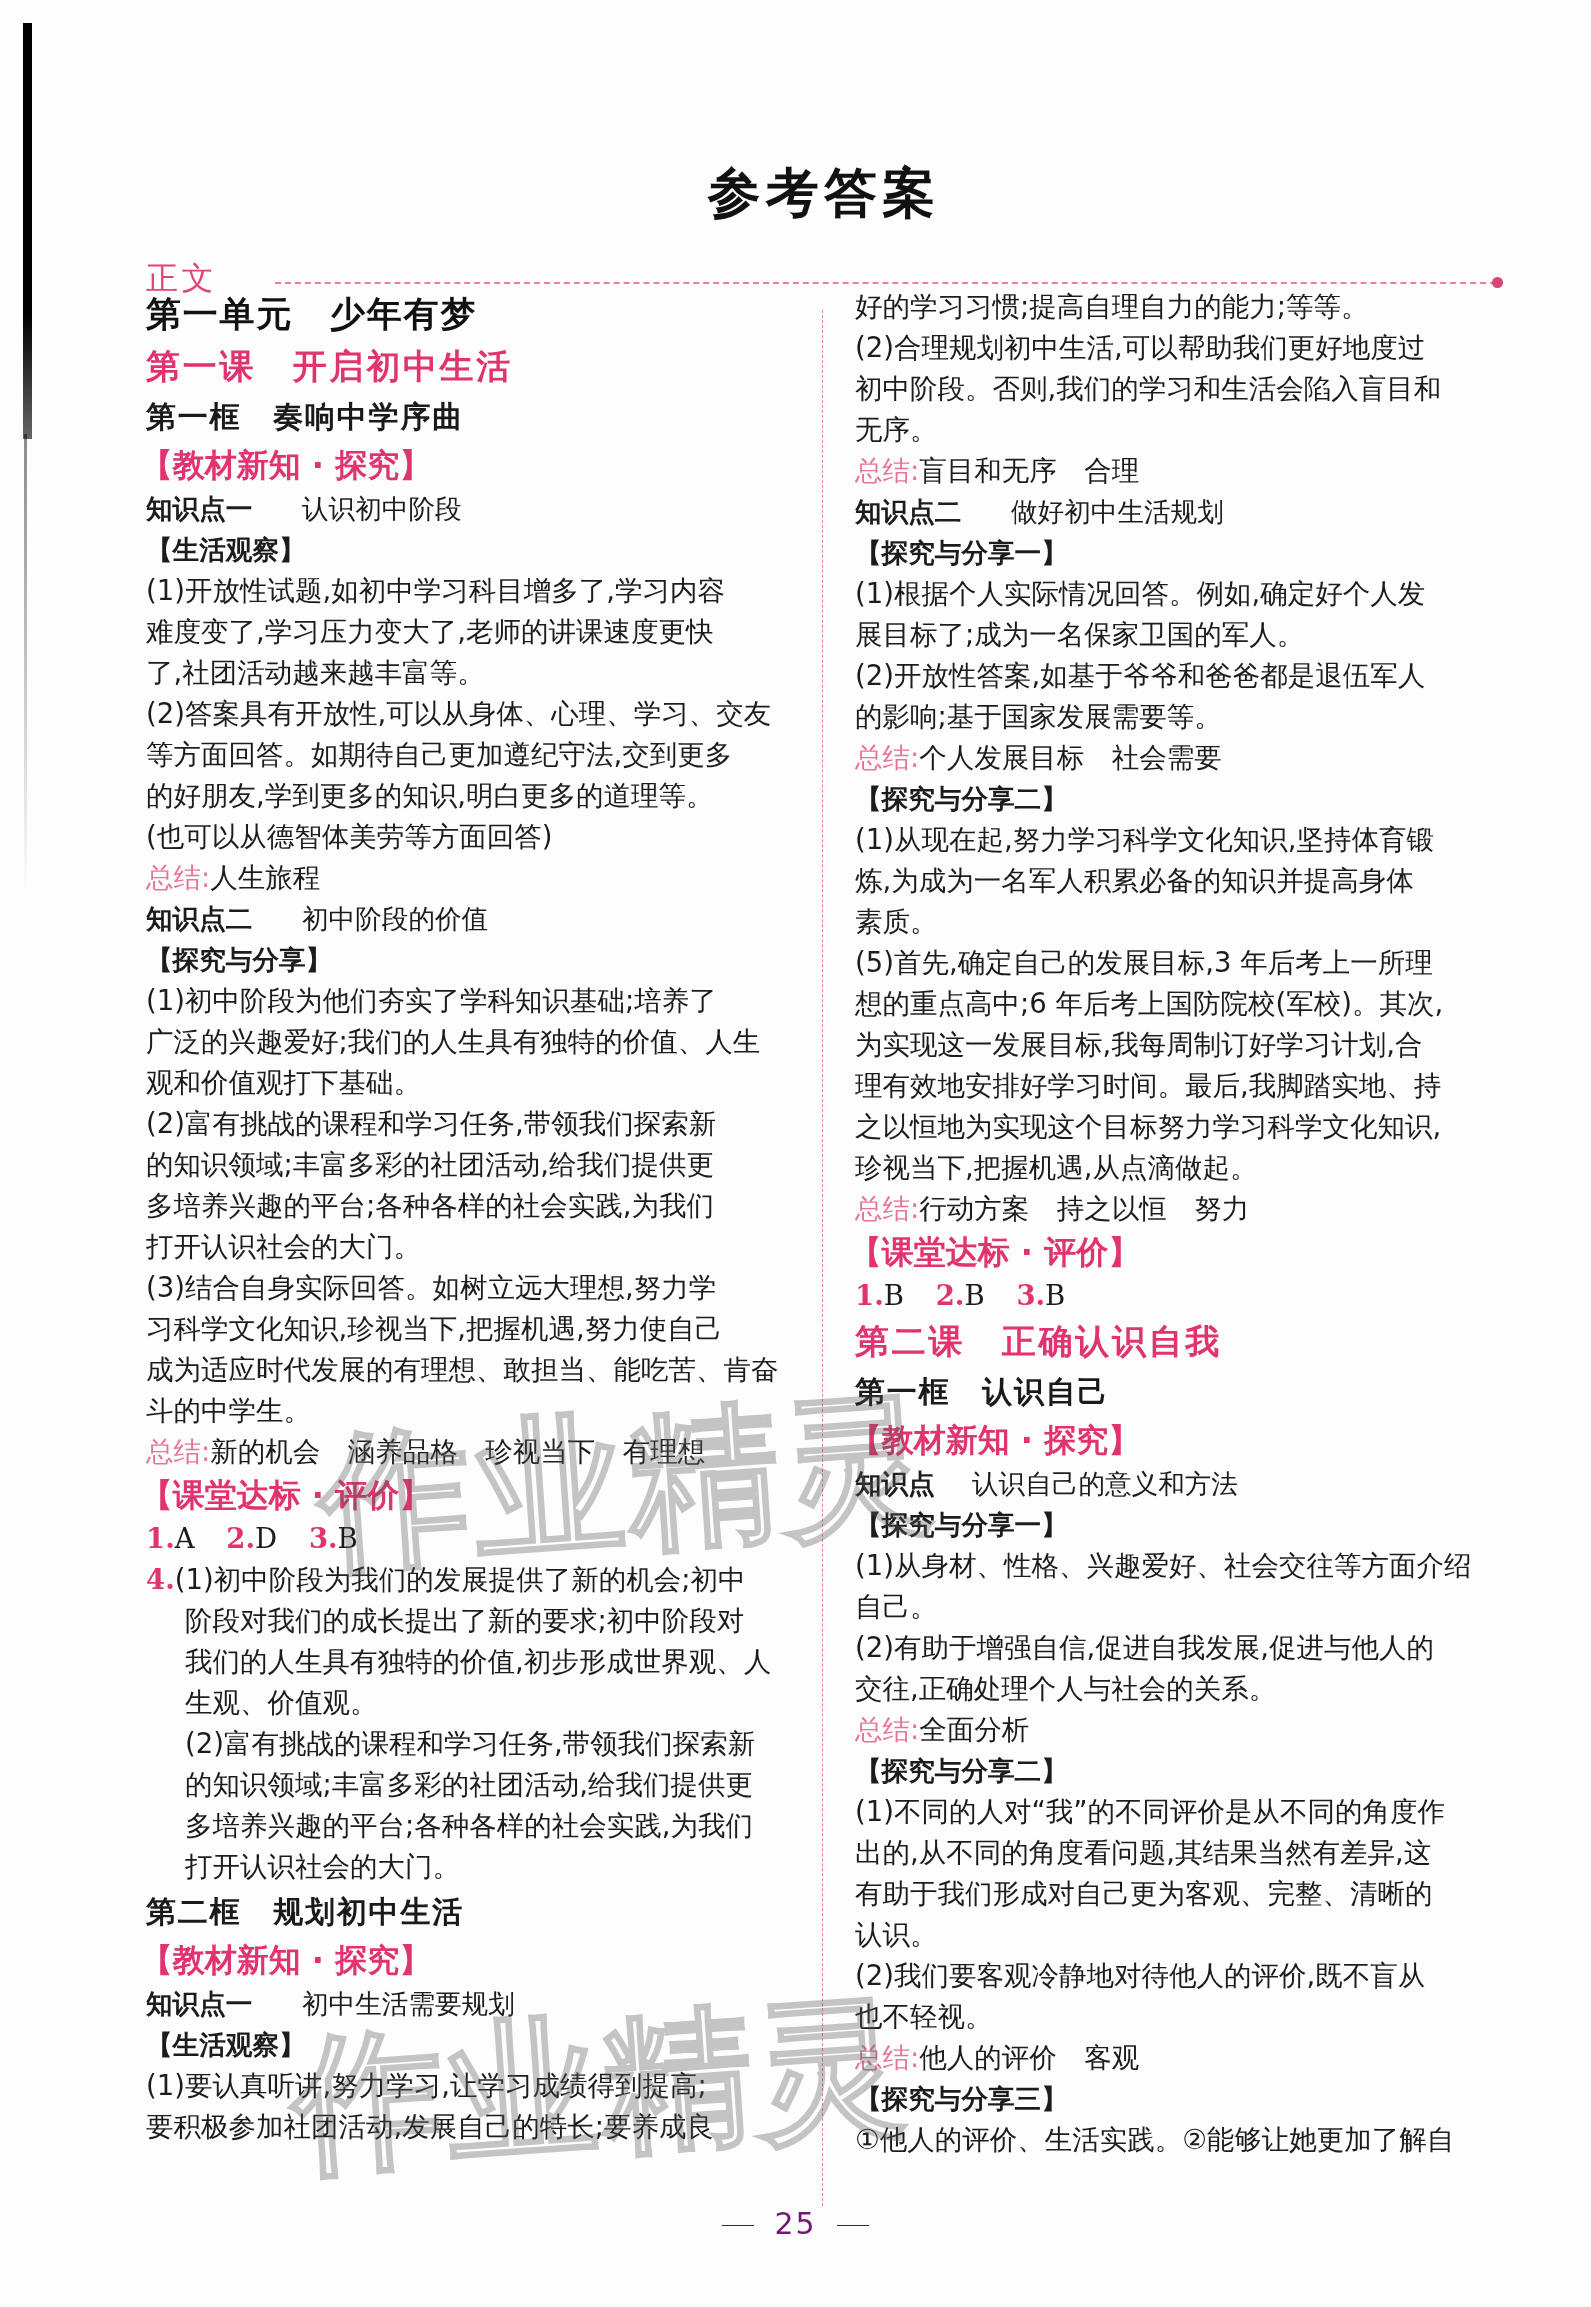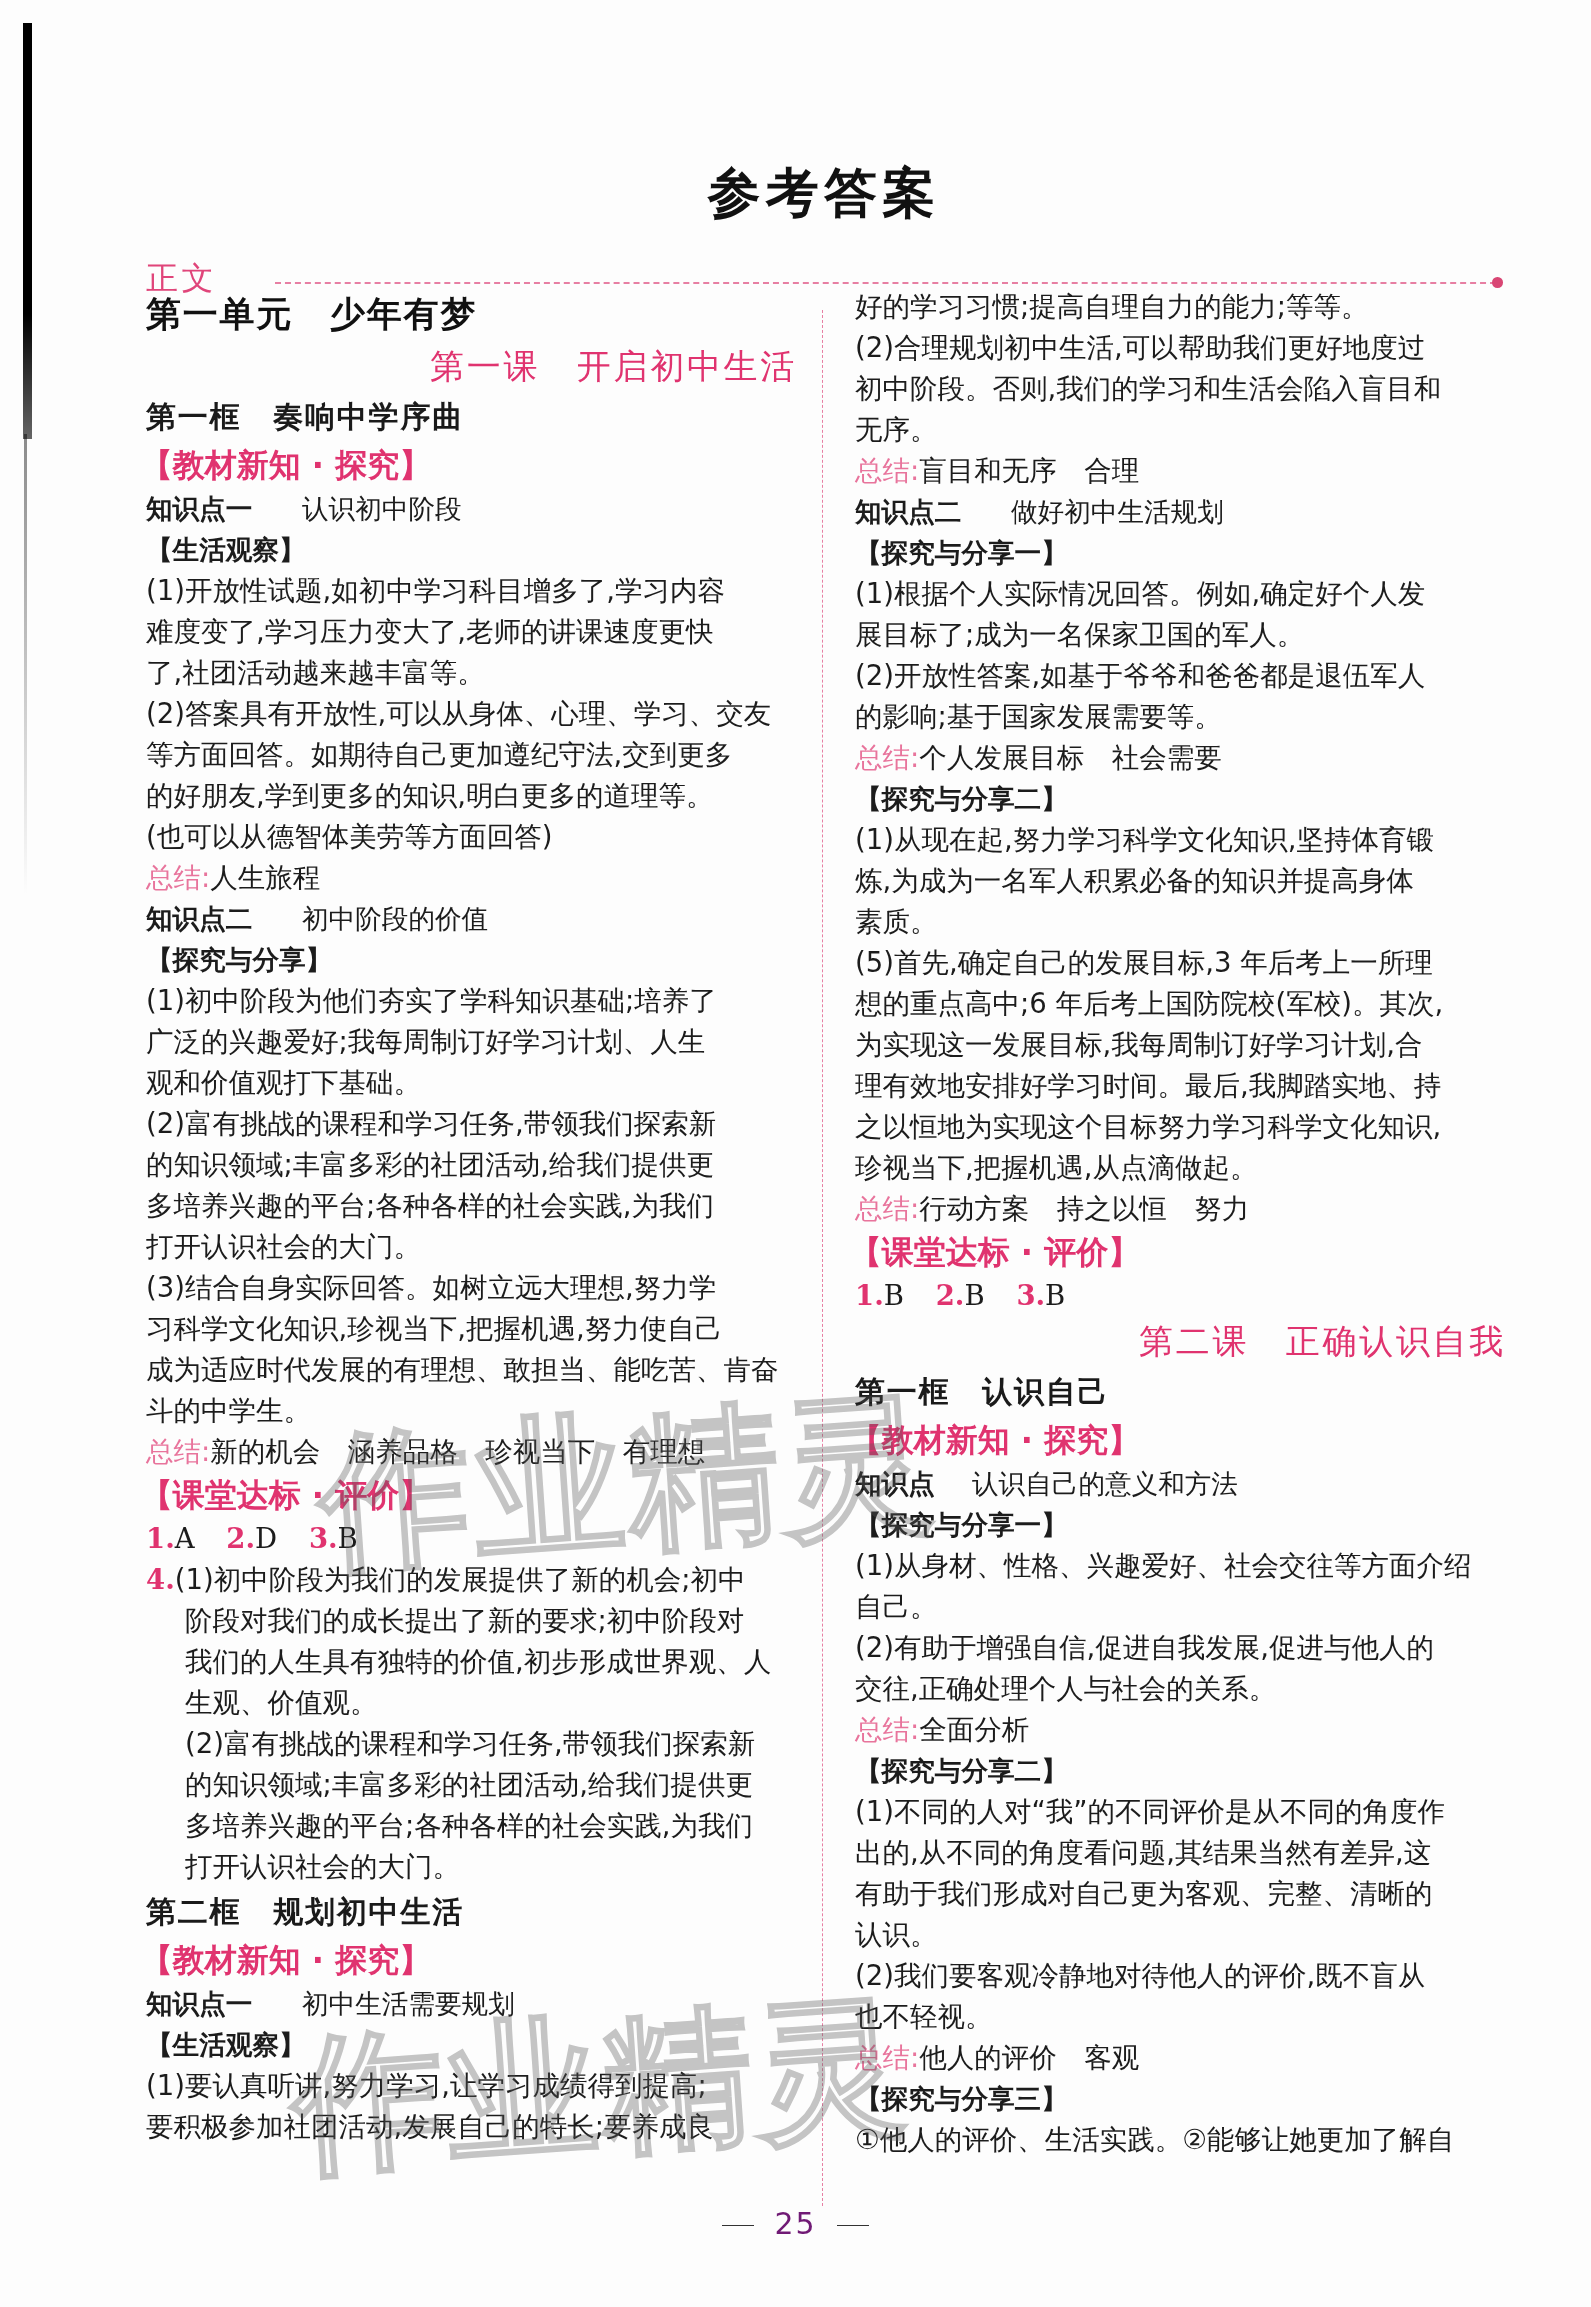--- a/index.html
+++ b/index.html
@@ -40,22 +40,22 @@
   .divider {
     position: absolute; left: 822px; top: 310px; height: 1896px; width: 0;
     border-left: 1.8px dashed #e77fa3;
   }
   .line { white-space: nowrap; height: 41px; }
   .unit-title {
     font-family: "DejaVu Serif", serif; font-weight: bold; font-size: 35px;
     line-height: 55px; height: 55px; letter-spacing: 1.8px; color: #111;
   }
   .lesson-title {
-    font-family: "DejaVu Serif", serif; font-weight: normal; font-size: 34px;
-    line-height: 51px; height: 51px; color: #e0336f; text-align: right; letter-spacing: 2.7px;
+    font-family: "DejaVu Serif", serif; font-weight: bold; font-size: 34px;
+    line-height: 51px; height: 51px; color: #e0336f; text-align: left; letter-spacing: 2.7px;
   }
   .frame-title {
     font-weight: bold; font-size: 30px; line-height: 50px; height: 50px;
     letter-spacing: 1.8px; color: #1a1a1a;
   }
   .pink-head {
     color: #e0336f; font-weight: bold; font-size: 32px; line-height: 46px; height: 46px;
     margin-left: -5.3px;
   }
   .kp { font-weight: bold; font-size: 26.6px; }
@@ -108,21 +108,21 @@
   <div class="line">的好朋友,学到更多的知识,明白更多的道理等。</div>
   <div class="line">(也可以从德智体美劳等方面回答)</div>
   <div class="line">
     <span class="summary-label">总结:</span><span>人生旅程</span>
   </div>
   <div class="line kp">
     <span class="kp-label">知识点二</span><span class="kp-text">初中阶段的价值</span>
   </div>
   <div class="line sub-head">【探究与分享】</div>
   <div class="line">(1)初中阶段为他们夯实了学科知识基础;培养了</div>
-  <div class="line">广泛的兴趣爱好;我每周制订好学习计划、人生</div>
+  <div class="line">广泛的兴趣爱好;我们的人生具有独特的价值、人生</div>
   <div class="line">观和价值观打下基础。</div>
   <div class="line">(2)富有挑战的课程和学习任务,带领我们探索新</div>
   <div class="line">的知识领域;丰富多彩的社团活动,给我们提供更</div>
   <div class="line">多培养兴趣的平台;各种各样的社会实践,为我们</div>
   <div class="line">打开认识社会的大门。</div>
   <div class="line">(3)结合自身实际回答。如树立远大理想,努力学</div>
   <div class="line">习科学文化知识,珍视当下,把握机遇,努力使自己</div>
   <div class="line">成为适应时代发展的有理想、敢担当、能吃苦、肯奋</div>
   <div class="line">斗的中学生。</div>
   <div class="line">

